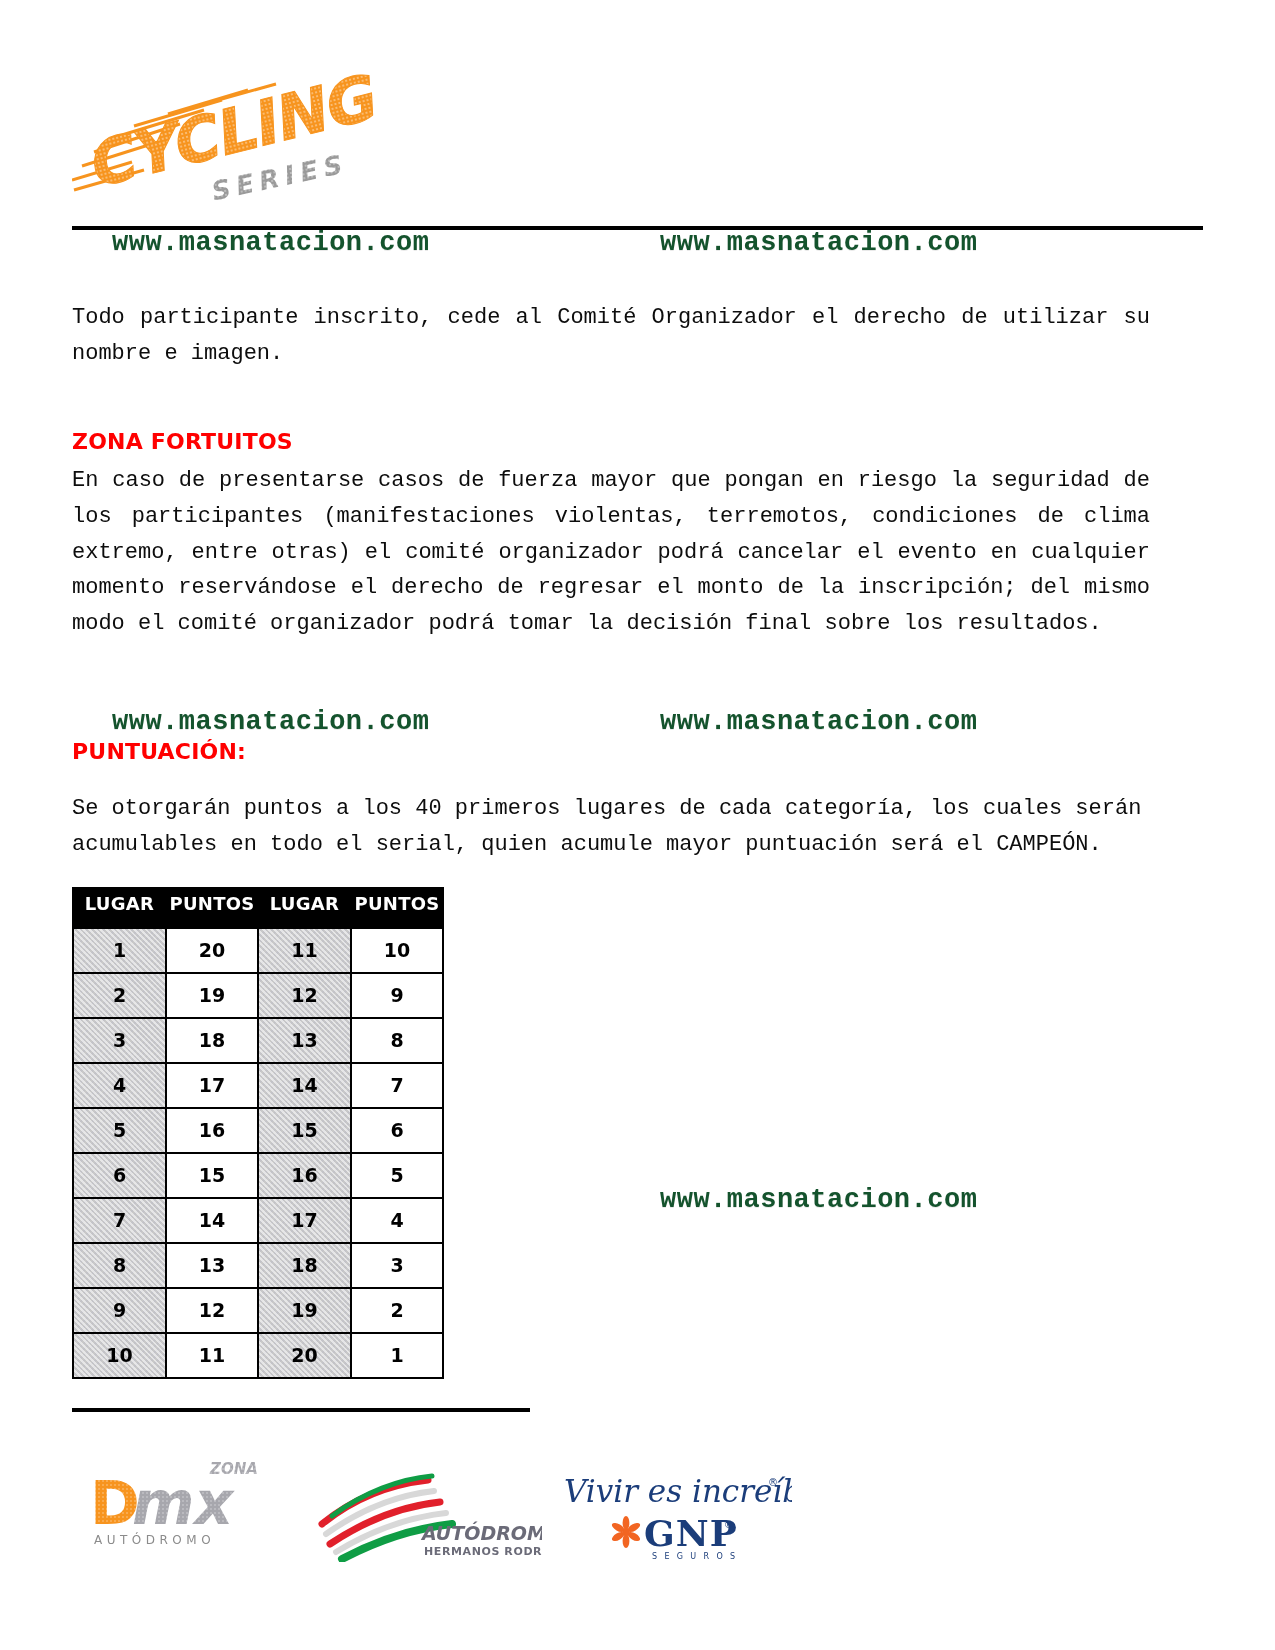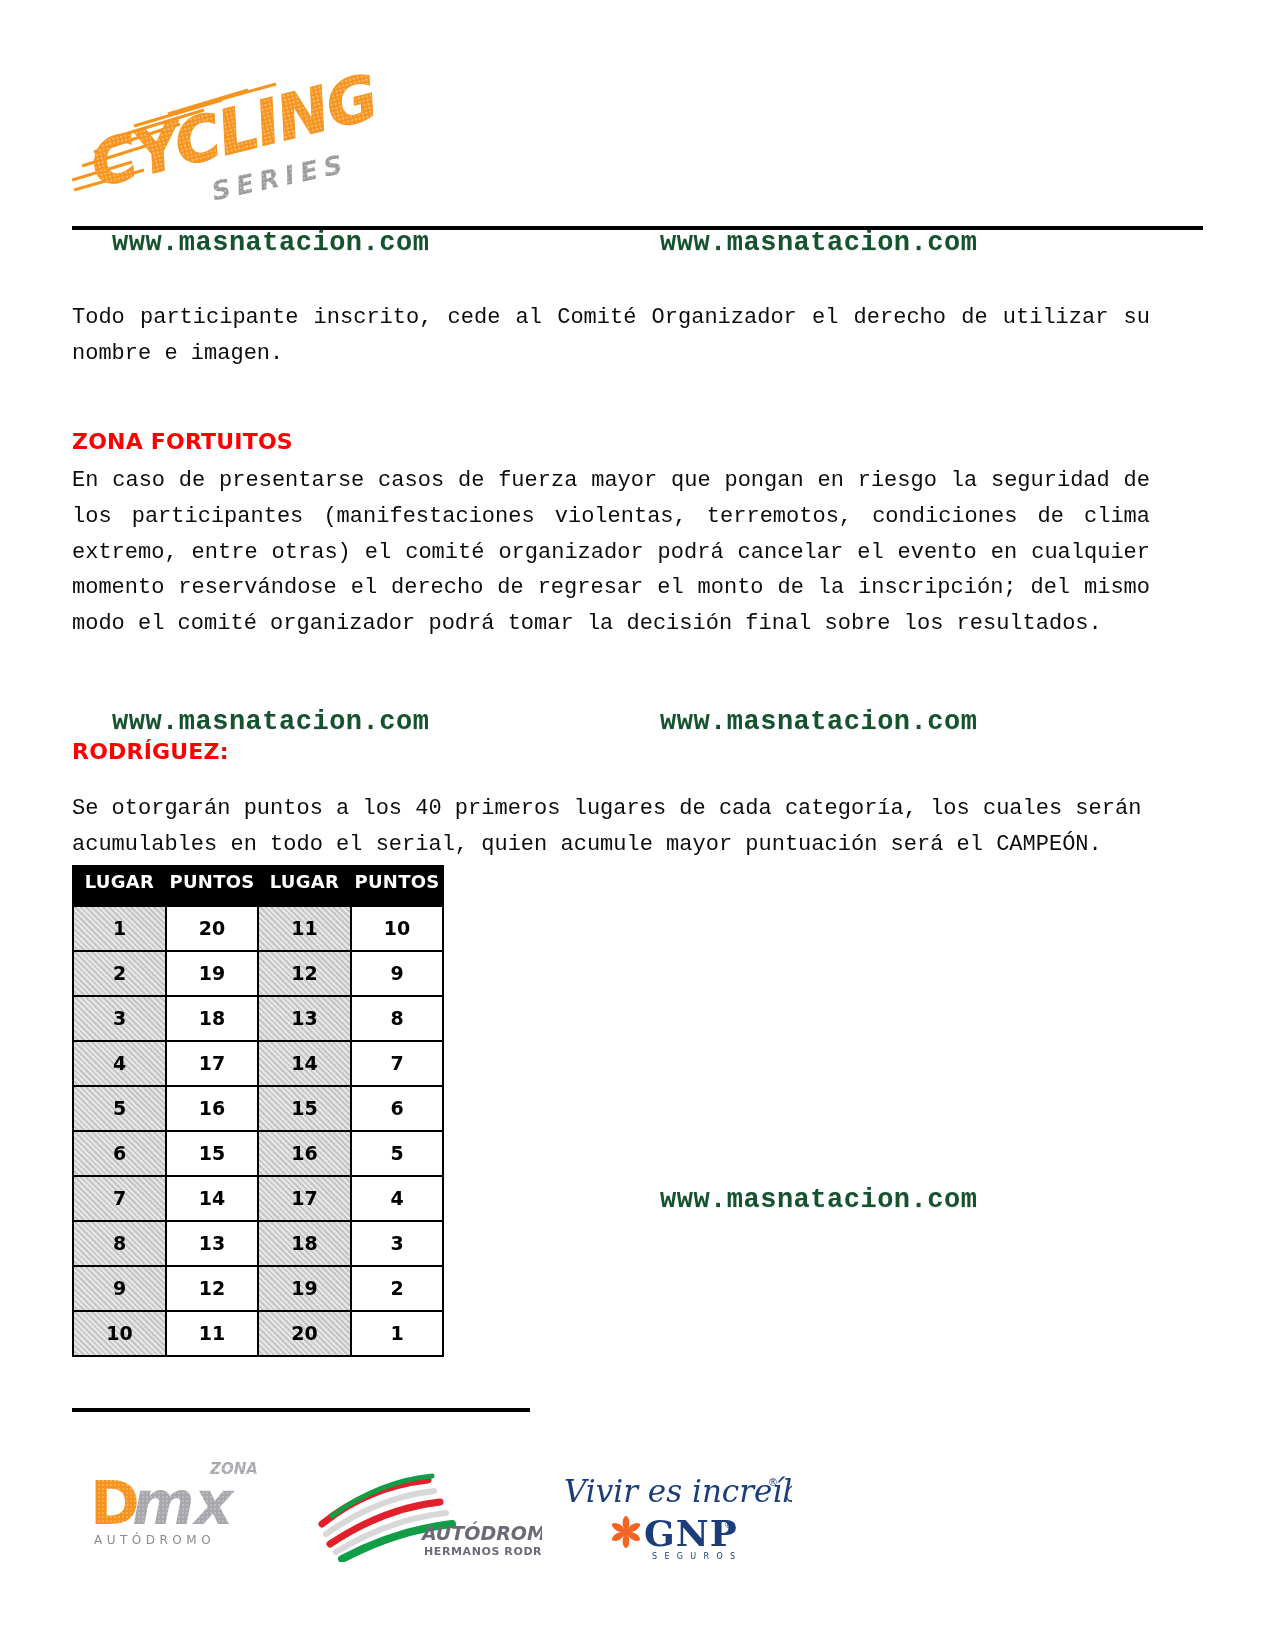--- a/index.html
+++ b/index.html
@@ -122,21 +122,21 @@
   }
   .body-text.narrow { text-align: left; }
 
   .spacer-lg { height: 52px; }
   .spacer-md { height: 40px; }
   .spacer-sm { height: 18px; }
 
   
   .points-table {
     border-collapse: collapse;
-    margin-top: 2px;
+    margin-top: 24px;
     table-layout: fixed;
     width: 370px;
     background: #14b8a6;
   }
   .points-table th {
     background: #000000;
     color: #ffffff;
     font-family: "DejaVu Sans", sans-serif;
     font-size: 18px;
     font-weight: 700;
@@ -255,21 +255,21 @@
 
     <div class="section">
       <div class="section-heading">ZONA FORTUITOS</div>
       <div class="body-text">En caso de presentarse casos de fuerza mayor que pongan en riesgo la seguridad de los participantes (manifestaciones violentas, terremotos, condiciones de clima extremo, entre otras) el comité organizador podrá cancelar el evento en cualquier momento reservándose el derecho de regresar el monto de la inscripción; del mismo modo el comité organizador podrá tomar la decisión final sobre los resultados.</div>
     </div>
 
     <div class="spacer-lg"></div>
     <div class="spacer-md"></div>
 
     <div class="section">
-      <div class="section-heading">RODRÍGUEZ:</div>
+      <div class="section-heading">PUNTUACIÓN:</div>
       <div class="spacer-sm"></div>
       <div class="body-text narrow">Se otorgarán puntos a los 40 primeros lugares de cada categoría, los cuales serán acumulables en todo el serial, quien acumule mayor puntuación será el CAMPEÓN.</div>
 
       <table class="points-table">
         <colgroup>
           <col class="c-lugar">
             <col class="c-puntos">
             <col class="c-lugar">
             <col class="c-puntos">
         </colgroup>

